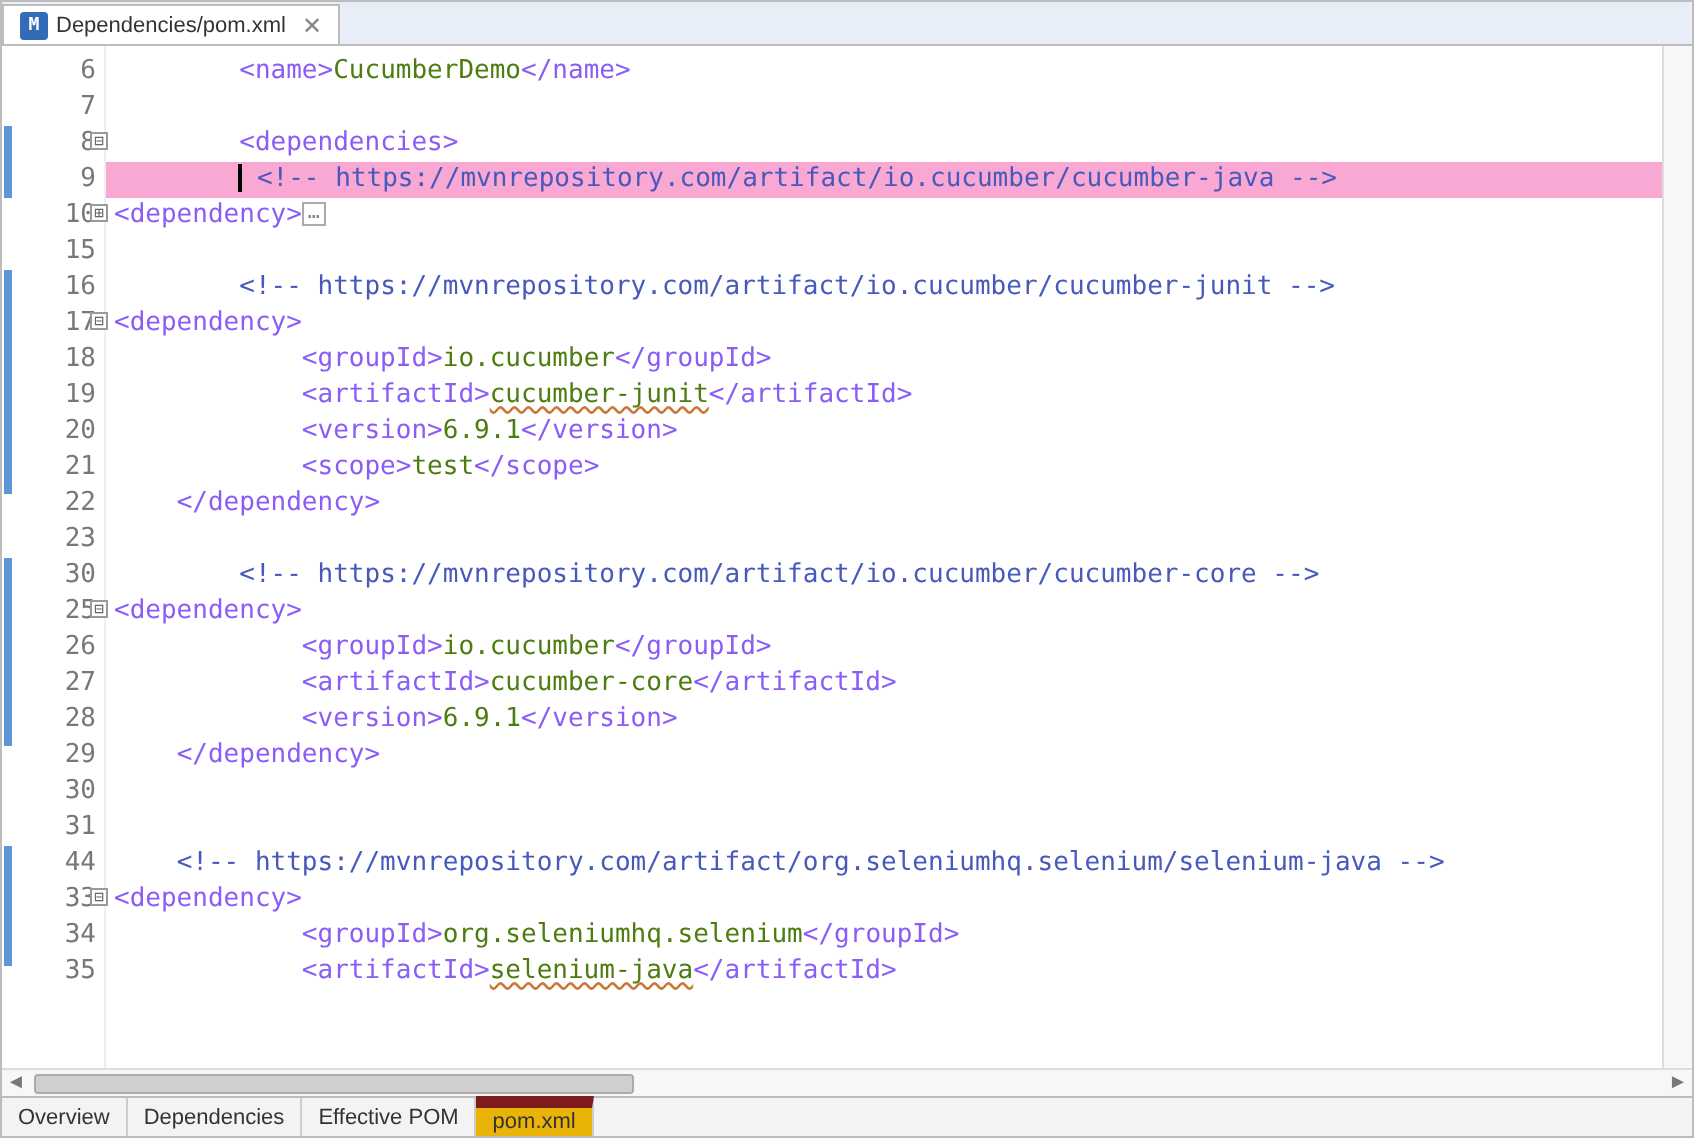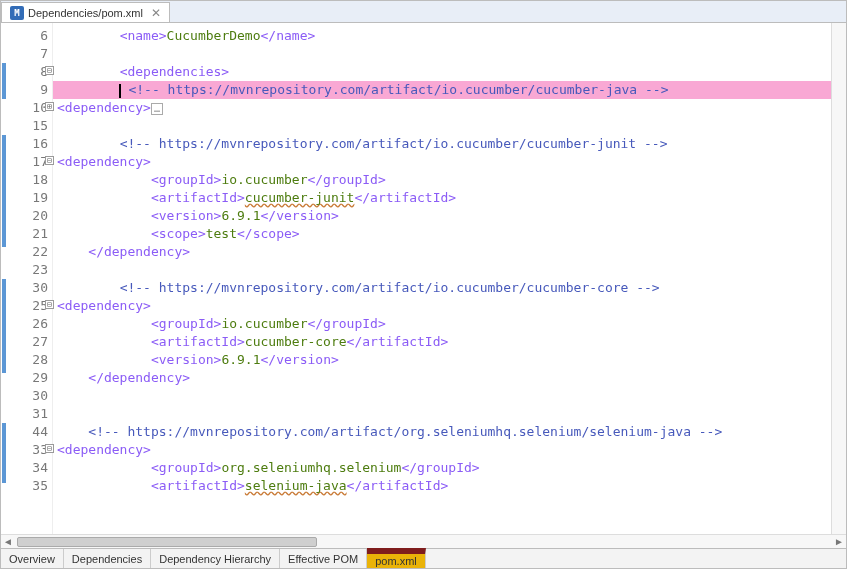--- a/index.html
+++ b/index.html
@@ -84,16 +84,15 @@
 <div class="hscroll">
   <span class="arr">◄</span>
   <div class="thumb"></div>
   <div style="flex:1"></div>
   <span class="arr">►</span>
 </div>
 
 <div class="bottom-tabs" id="btabs">
     <div class="btab">Overview</div>
     <div class="btab">Dependencies</div>
-    <div class="btab">Dependency Hierarchy</div>
     <div class="btab">Effective POM</div>
     <div class="btab active">pom.xml</div>
   </div>
 
 </body></html>

